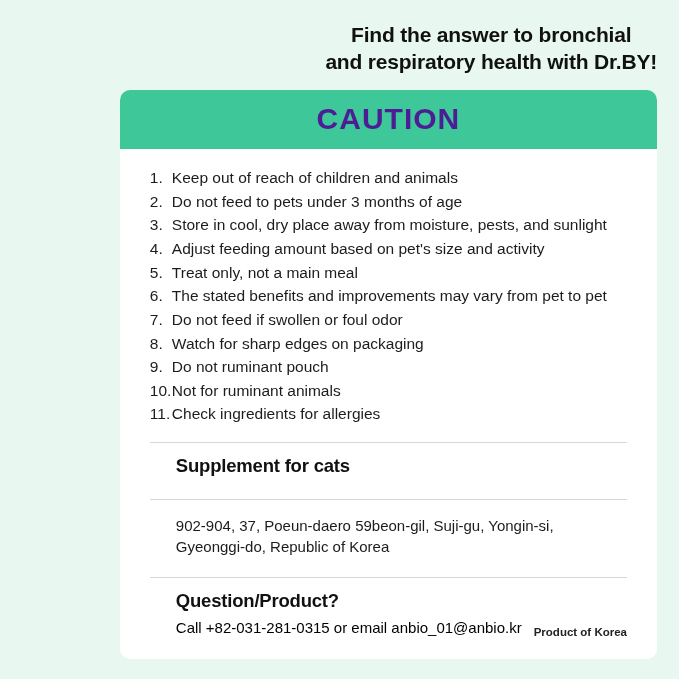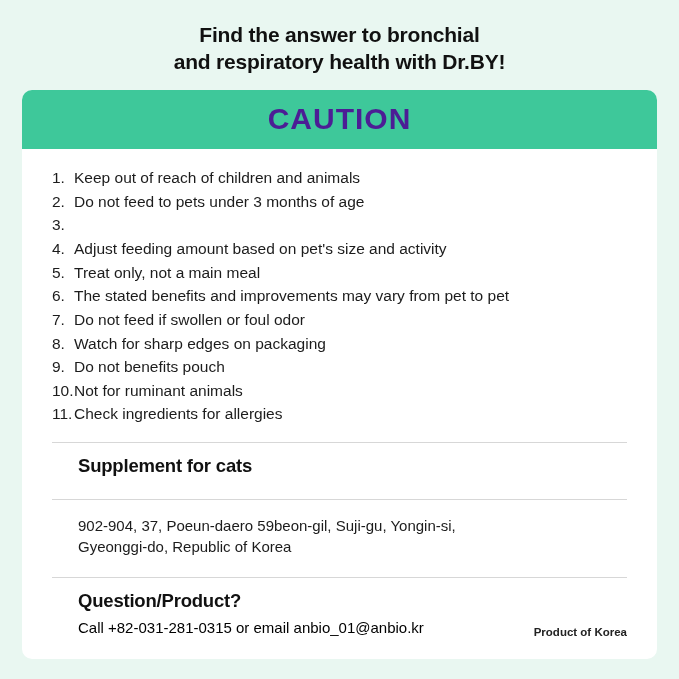--- a/index.html
+++ b/index.html
@@ -14,20 +14,21 @@
     color: #1b1b1b;
     overflow: hidden;
   }
   .page {
     width: 679px;
     height: 679px;
     box-sizing: border-box;
     padding: 18px 22px 20px 22px;
     display: flex;
     flex-direction: column;
+    align-items: flex-end;
   }
   .headline {
     text-align: center;
     font-size: 21px;
     font-weight: bold;
     line-height: 1.28;
     color: #111111;
     margin: 4px 0 14px 0;
     letter-spacing: -0.2px;
   }
@@ -135,20 +136,21 @@
         <li>
           <span class="num">1.</span>
           <span>Keep out of reach of children and animals</span>
         </li>
         <li>
           <span class="num">2.</span>
           <span>Do not feed to pets under 3 months of age</span>
         </li>
         <li>
           <span class="num">3.</span>
+          <span>Store in cool, dry place away from moisture, pests, and sunlight</span>
         </li>
         <li>
           <span class="num">4.</span>
           <span>Adjust feeding amount based on pet's size and activity</span>
         </li>
         <li>
           <span class="num">5.</span>
           <span>Treat only, not a main meal</span>
         </li>
         <li>
@@ -158,21 +160,21 @@
         <li>
           <span class="num">7.</span>
           <span>Do not feed if swollen or foul odor</span>
         </li>
         <li>
           <span class="num">8.</span>
           <span>Watch for sharp edges on packaging</span>
         </li>
         <li>
           <span class="num">9.</span>
-          <span>Do not benefits pouch</span>
+          <span>Do not ruminant pouch</span>
         </li>
         <li>
           <span class="num">10.</span>
           <span>Not for ruminant animals</span>
         </li>
         <li>
           <span class="num">11.</span>
           <span>Check ingredients for allergies</span>
         </li>
       </ul>

